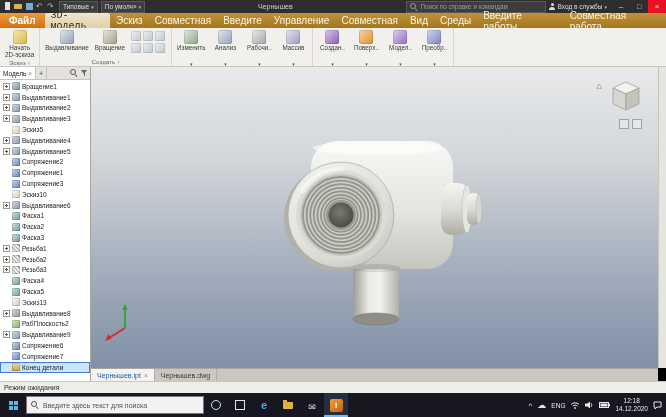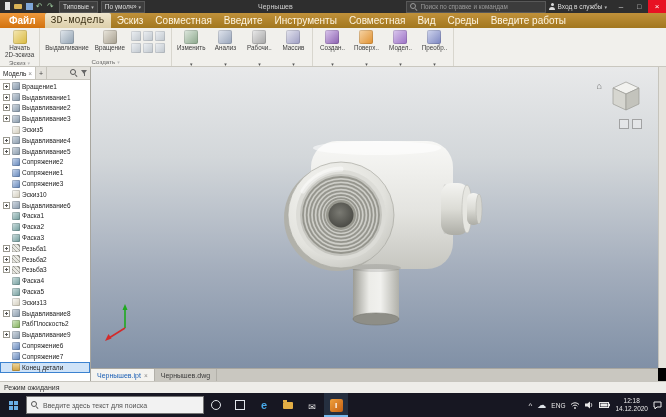--- a/index.html
+++ b/index.html
@@ -186,25 +186,26 @@
       </div>
   </div>
 
   <div id="tabsbar">
     <div id="filebtn">Файл</div>
     <div id="rtabs" style="display:flex;align-items:stretch;">
         <div class="rtab active">3D-модель</div>
         <div class="rtab">Эскиз</div>
         <div class="rtab">Совместная</div>
         <div class="rtab">Введите</div>
-        <div class="rtab">Инструменты</div>
+        <div class="rtab">Управление</div>
         <div class="rtab">Совместная</div>
         <div class="rtab">Вид</div>
         <div class="rtab">Среды</div>
         <div class="rtab">Введите работы</div>
+        <div class="rtab">Совместная работа</div>
       </div>
   </div>
 
   <div id="ribbon">
       <div class="rgrp">
         <div class="rgrp-row">
           <div class="rbtn">
             <span class="ric ric-sketch-2d"></span>
             <span class="rlb">Начать
 2D-эскиза</span>

